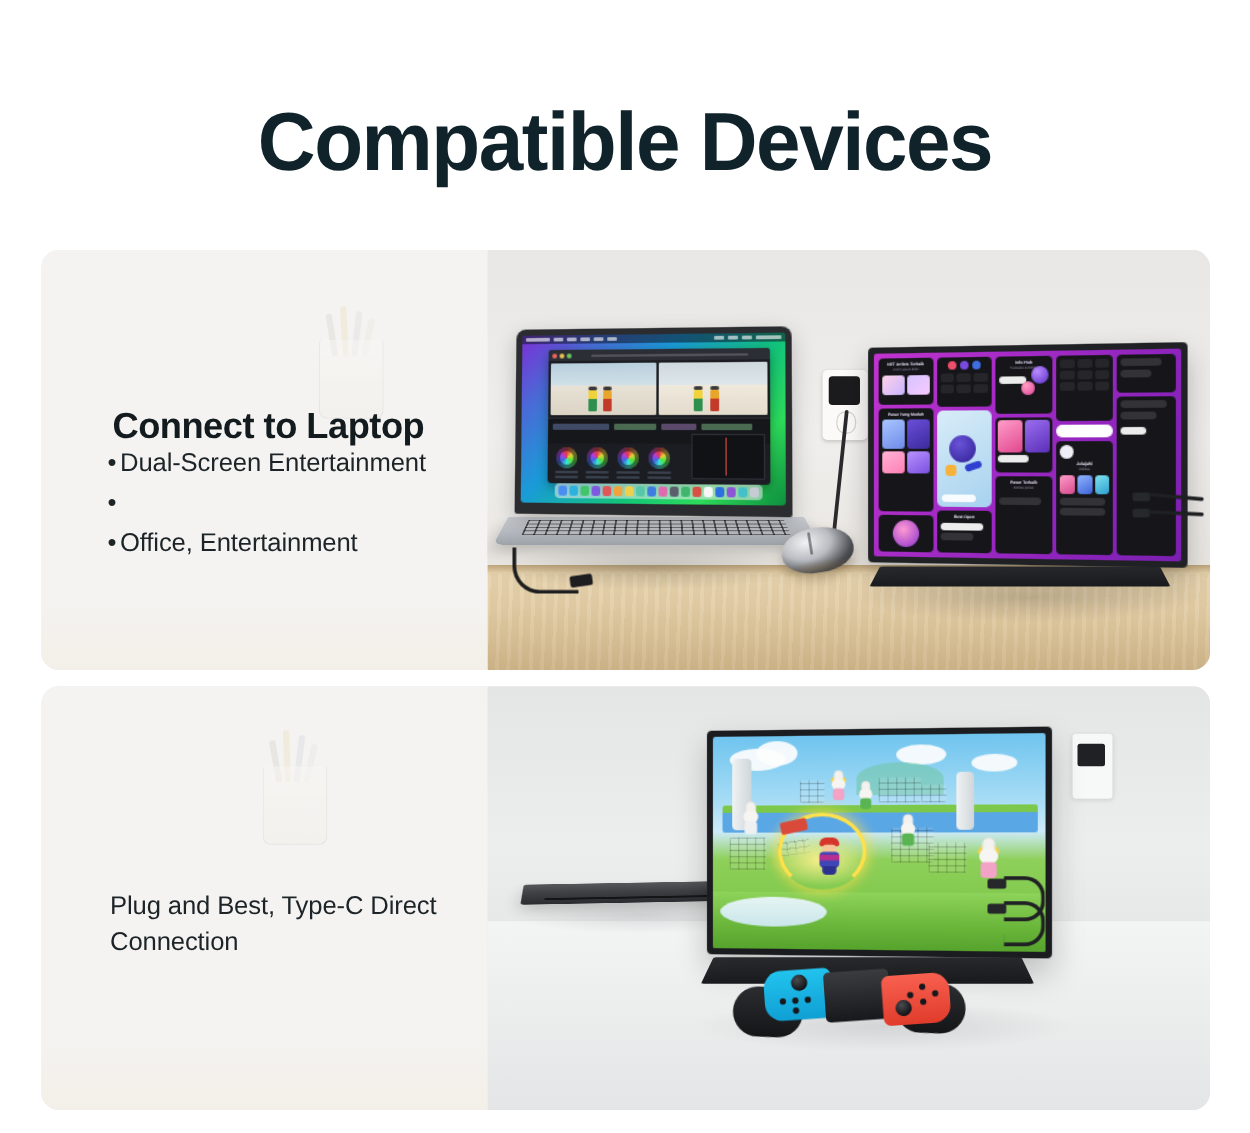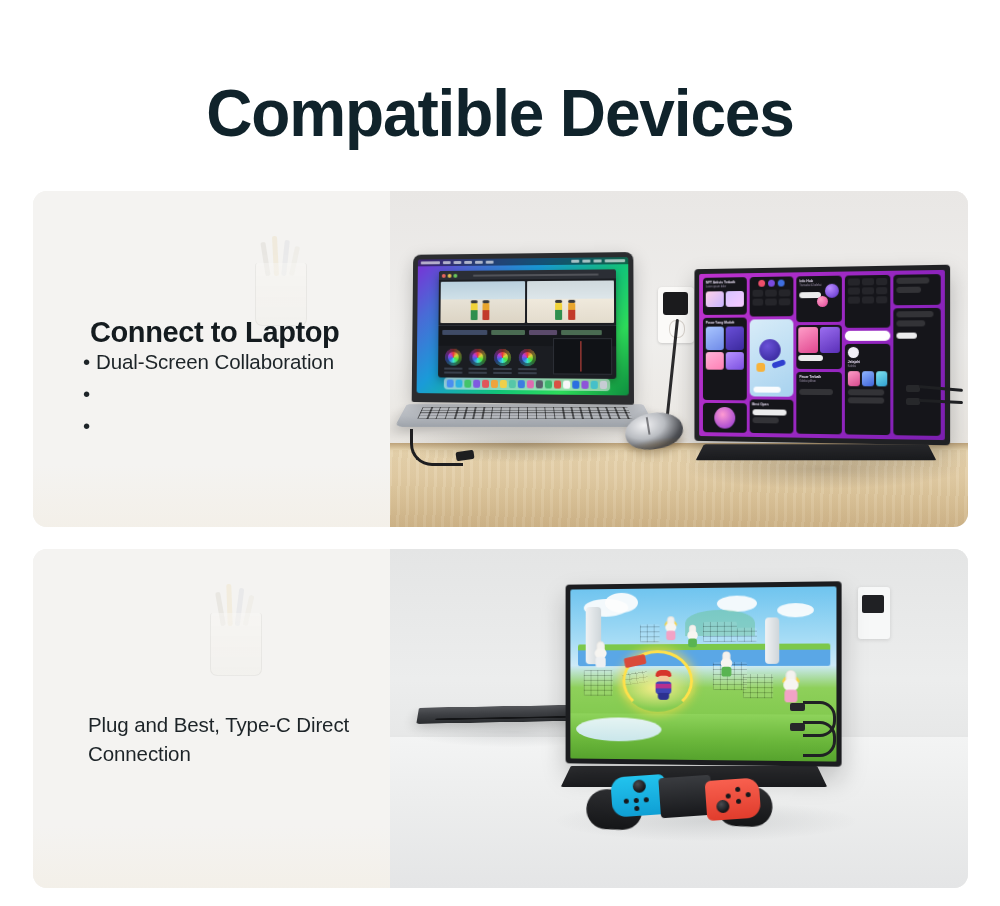--- a/index.html
+++ b/index.html
@@ -38,21 +38,21 @@
   
   .panel {
     position: absolute;
     left: 33px;
     width: 935px;
     border-radius: 14px;
     overflow: hidden;
     background: #f2f1ef;
     display: flex;
   }
-  #panel-laptop { top: 191px; height: 336px; }
+  #panel-laptop { top: 200px; height: 336px; text-align: center; }
   #panel-switch { top: 549px; height: 339px; }
 
   
   .panel-text {
     position: relative;
     width: 357px;
     flex: 0 0 357px;
     background: #f4f3f1;
     overflow: hidden;
   }
@@ -447,27 +447,28 @@
       <div class="pencil" style="left:50px;height:36px;background:rgba(206,210,216,.55);transform:rotate(6deg);"></div>
       <div class="pencil" style="left:59px;height:30px;background:rgba(226,222,210,.5);transform:rotate(12deg);"></div>
       <div class="jar"></div>
     </div>
 
     <h2 class="panel-heading" id="heading-laptop">Connect to Laptop</h2>
 
     <ul class="bullet-list">
       <li>
         <span class="bullet-dot">•</span>
-        <span>Dual-Screen Collaboration</span>
+        <span>Dual-Screen Entertainment</span>
       </li>
       <li>
         <span class="bullet-dot">•</span>
       </li>
       <li>
         <span class="bullet-dot">•</span>
+        <span>Office, Entertainment</span>
       </li>
     </ul>
   </div>
 
   <div class="panel-photo" id="photo-laptop">
     <div class="wall"></div>
     <div class="desk"></div>
     <div class="desk-edge"></div>
 
     <div class="wall-outlet">

